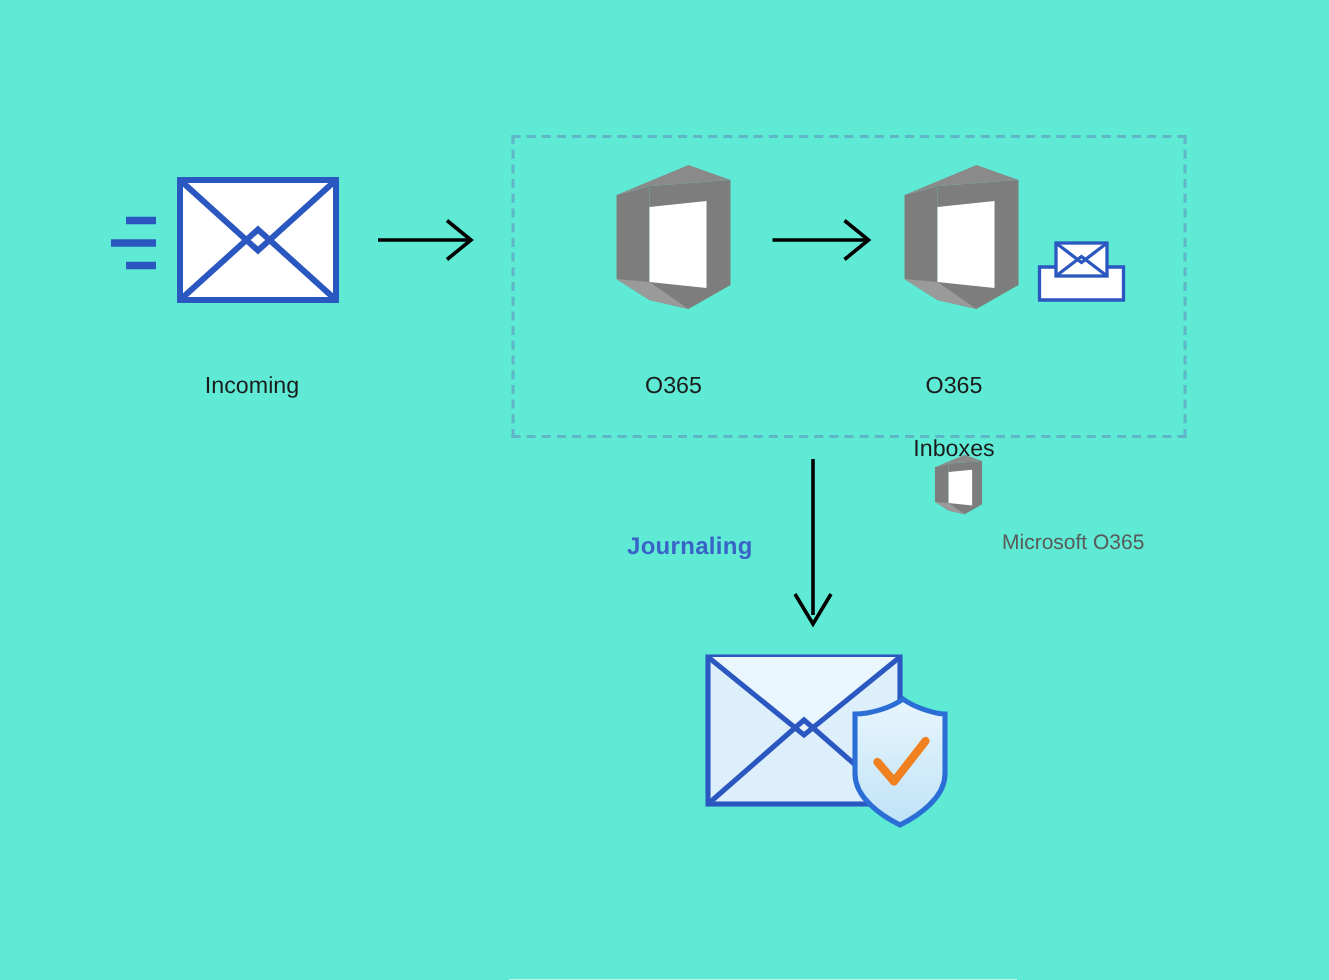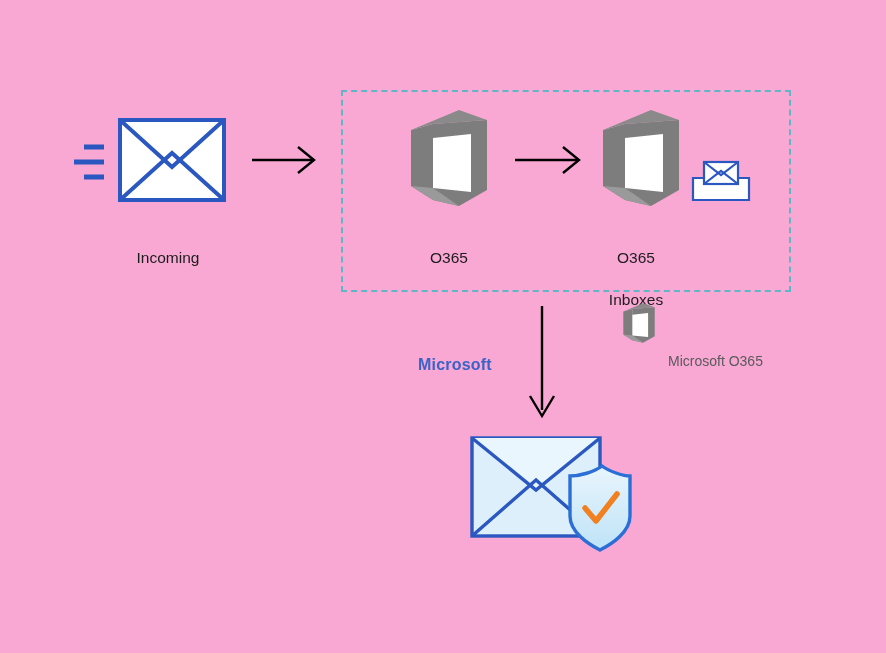--- a/index.html
+++ b/index.html
@@ -7,21 +7,21 @@
     padding: 0;
     background: #ffffff;
   }
   body {
     font-family: "Liberation Sans", sans-serif;
   }
   #canvas {
     position: relative;
     width: 886px;
     height: 653px;
-    background: #f9a8d4;
+    background: #5eead4;
     overflow: hidden;
   }
   .node {
     position: absolute;
   }
   .caption {
     position: absolute;
     text-align: center;
     color: #1c1c1c;
     font-size: 15.5px;
@@ -146,21 +146,21 @@
     </svg>
   </div>
   <div class="legend-label" style="left:668px; top:314px;margin-top:39px;">Microsoft O365</div>
 
   <div class="node" style="left:524px; top:306px;">
     <svg width="40" height="118" viewBox="0 0 40 118">
       <line x1="18" y1="0" x2="18" y2="104" stroke="#000000" stroke-width="2.4"></line>
       <path d="M6 90 L18 110 L30 90" fill="none" stroke="#000000" stroke-width="2.4"></path>
     </svg>
   </div>
-  <div class="journal-label" style="left:418px; top:356px;">Microsoft</div>
+  <div class="journal-label" style="left:418px; top:356px;">Journaling</div>
 
   <div class="node" style="left:462px; top:428px;">
     <svg width="172" height="126" viewBox="0 0 172 126">
       <defs>
         <linearGradient id="shieldGrad" x1="0" y1="0" x2="0" y2="1">
           <stop offset="0%" stop-color="#e8f5fd"></stop>
           <stop offset="100%" stop-color="#bfe3f7"></stop>
         </linearGradient>
       </defs>
 

